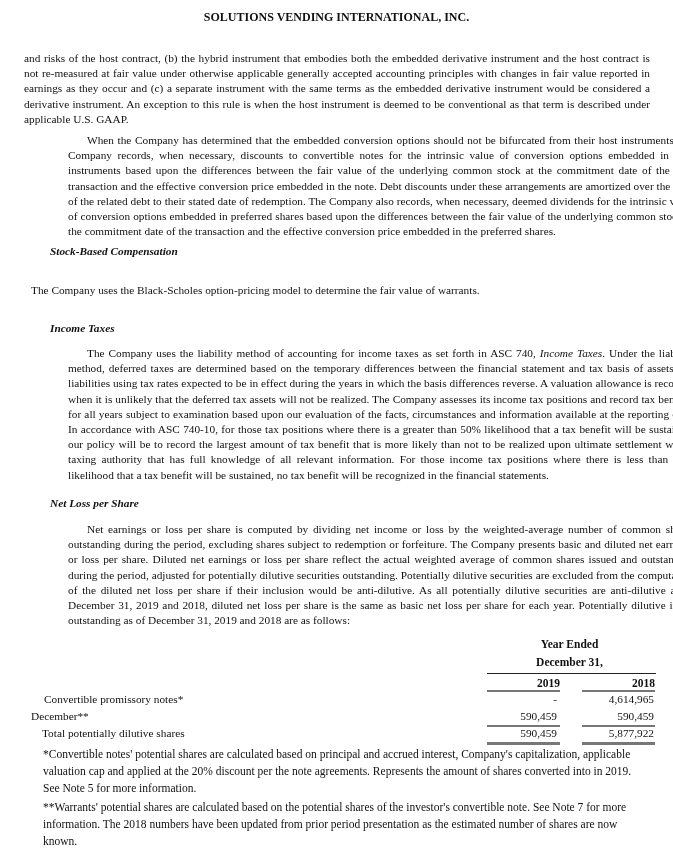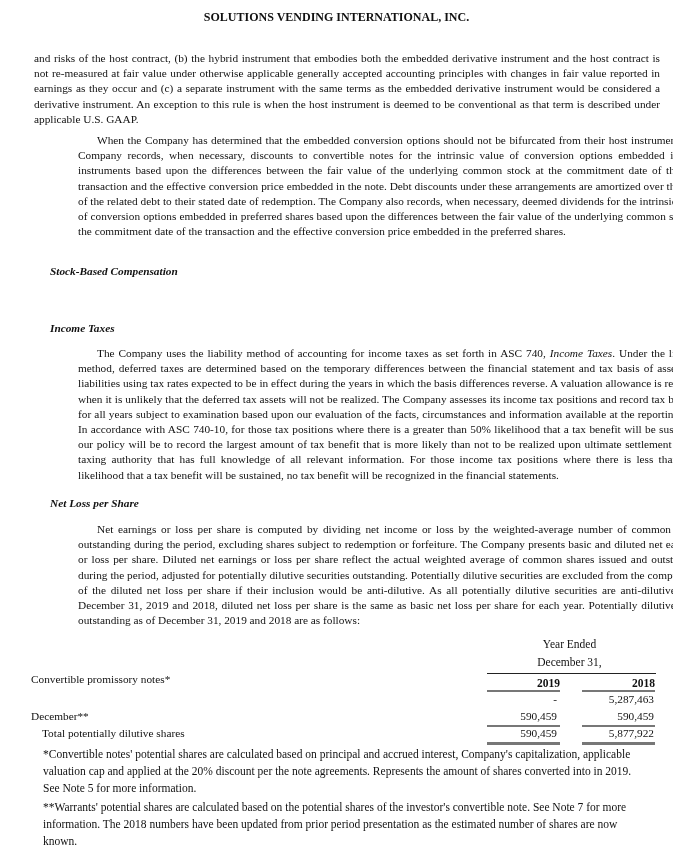--- a/index.html
+++ b/index.html
@@ -11,33 +11,33 @@
     line-height: 15.2px;
   }
   .page { position: relative; width: 673px; height: 862px; }
   .title {
     position: absolute; left: 0; width: 673px; text-align: center;
     font-weight: bold; font-size: 12px;
   }
   .t1 { top: 10px; }
   .t2 { top: 31px; }
   .para {
-    position: absolute; left: 34px; width: 626px;
+    position: absolute; left: 24px; width: 626px;
     text-align: justify; text-align-last: left;
   }
   .indent { text-indent: 19px; margin-left: 44px; }
   .heading {
     position: absolute; left: 50px;
     font-weight: bold; font-style: italic; font-size: 11.3px;
   }
   .ital { font-style: italic; }
   
   .tbl-head {
     position: absolute; left: 484px; width: 171px; text-align: center;
-    font-weight: normal; font-size: 11.5px;
+    font-weight: bold; font-size: 11.5px;
   }
   .tbl-rule { position: absolute; background: #222; height: 1px; }
   .col-head {
     position: absolute; font-weight: bold; text-align: right; width: 73px; font-size: 11.5px;
   }
   .row-label { position: absolute; left: 31px; }
   .row-label.total { left: 42px; }
   .cell { position: absolute; width: 73px; text-align: right; }
   .uline { position: absolute; height: 2px; background: #777; width: 73px; }
   .footnote {
@@ -48,44 +48,45 @@
 <body>
 
 <div class="page">
 
   <div class="title t1">SOLUTIONS VENDING INTERNATIONAL, INC.</div>
 
   <div class="para" style="top:51px;">and risks of the host contract, (b) the hybrid instrument that embodies both the embedded derivative instrument and the host contract is not re-measured at fair value under otherwise applicable generally accepted accounting principles with changes in fair value reported in earnings as they occur and (c) a separate instrument with the same terms as the embedded derivative instrument would be considered a derivative instrument. An exception to this rule is when the host instrument is deemed to be conventional as that term is described under applicable U.S. GAAP.</div>
 
   <div class="para indent" style="top:133px;">When the Company has determined that the embedded conversion options should not be bifurcated from their host instruments, the Company records, when necessary, discounts to convertible notes for the intrinsic value of conversion options embedded in debt instruments based upon the differences between the fair value of the underlying common stock at the commitment date of the note transaction and the effective conversion price embedded in the note.  Debt discounts under these arrangements are amortized over the term of the related debt to their stated date of redemption. The Company also records, when necessary, deemed dividends for the intrinsic value of conversion options embedded in preferred shares based upon the differences between the fair value of the underlying common stock at the commitment date of the transaction and the effective conversion price embedded in the preferred shares.</div>
 
-  <div class="heading" style="top:264px;text-align:center;">Stock-Based Compensation</div>
+  <div class="heading" style="top:244px;text-align:center;">Stock-Based Compensation</div>
   <div class="para" style="top:283px; left:31px; width:640px;">
+    <div>The Company uses the Black-Scholes option-pricing model to determine the fair value of warrants.</div>
   </div>
 
   <div class="heading" style="top:321px;">Income Taxes</div>
   <div class="para indent" style="top:346px;"><span>The Company uses the liability method of accounting for income taxes as set forth in ASC 740, </span><span class="ital">Income Taxes</span><span>. Under the liability method, deferred taxes are determined based on the temporary differences between the financial statement and tax basis of assets and liabilities using tax rates expected to be in effect during the years in which the basis differences reverse. A valuation allowance is recorded when it is unlikely that the deferred tax assets will not be realized. The Company assesses its income tax positions and record tax benefits for all years subject to examination based upon our evaluation of the facts, circumstances and information available at the reporting date. In accordance with ASC 740-10, for those tax positions where there is a greater than 50% likelihood that a tax benefit will be sustained, our policy will be to record the largest amount of tax benefit that is more likely than not to be realized upon ultimate settlement with a taxing authority that has full knowledge of all relevant information. For those income tax positions where there is less than 50% likelihood that a tax benefit will be sustained, no tax benefit will be recognized in the financial statements.</span></div>
 
   <div class="heading" style="top:496px;">Net Loss per Share</div>
   <div class="para indent" style="top:522px;">Net earnings or loss per share is computed by dividing net income or loss by the weighted-average number of common shares outstanding during the period, excluding shares subject to redemption or forfeiture. The Company presents basic and diluted net earnings or loss per share. Diluted net earnings or loss per share reflect the actual weighted average of common shares issued and outstanding during the period, adjusted for potentially dilutive securities outstanding. Potentially dilutive securities are excluded from the computation of the diluted net loss per share if their inclusion would be anti-dilutive. As all potentially dilutive securities are anti-dilutive as of December 31, 2019 and 2018, diluted net loss per share is the same as basic net loss per share for each year. Potentially dilutive items outstanding as of December 31, 2019 and 2018 are as follows:</div>
 
   <div>
     <div class="tbl-head" style="top:637px;">Year Ended</div>
     <div class="tbl-head" style="top:655px;">December 31,</div>
     <div class="tbl-rule" style="top:673px; left:487px; width:169px;"></div>
 
     <div class="col-head" style="top:676px; left:487px;">2019</div>
     <div class="col-head" style="top:676px; left:582px;">2018</div>
     <div class="uline" style="top:690px; left:487px;"></div>
     <div class="uline" style="top:690px; left:582px;"></div>
 
     <div>
-      <div class="row-label" style="top:672px;">Convertible promissory notes*</div>
+      <div class="row-label" style="top:692px;margin-left:13px;">Convertible promissory notes*</div>
       <div class="cell" style="top:692px; left:484px;">-</div>
-      <div class="cell" style="top:692px; left:581px;">5,287,463</div>
+      <div class="cell" style="top:692px; left:581px;">4,614,965</div>
     </div>
 
     <div>
       <div class="row-label" style="top:709px;">December**</div>
       <div class="cell" style="top:709px; left:484px;">590,459</div>
       <div class="cell" style="top:709px; left:581px;">590,459</div>
     </div>
     <div class="uline" style="top:725px; left:487px;"></div>
     <div class="uline" style="top:725px; left:582px;"></div>
 

